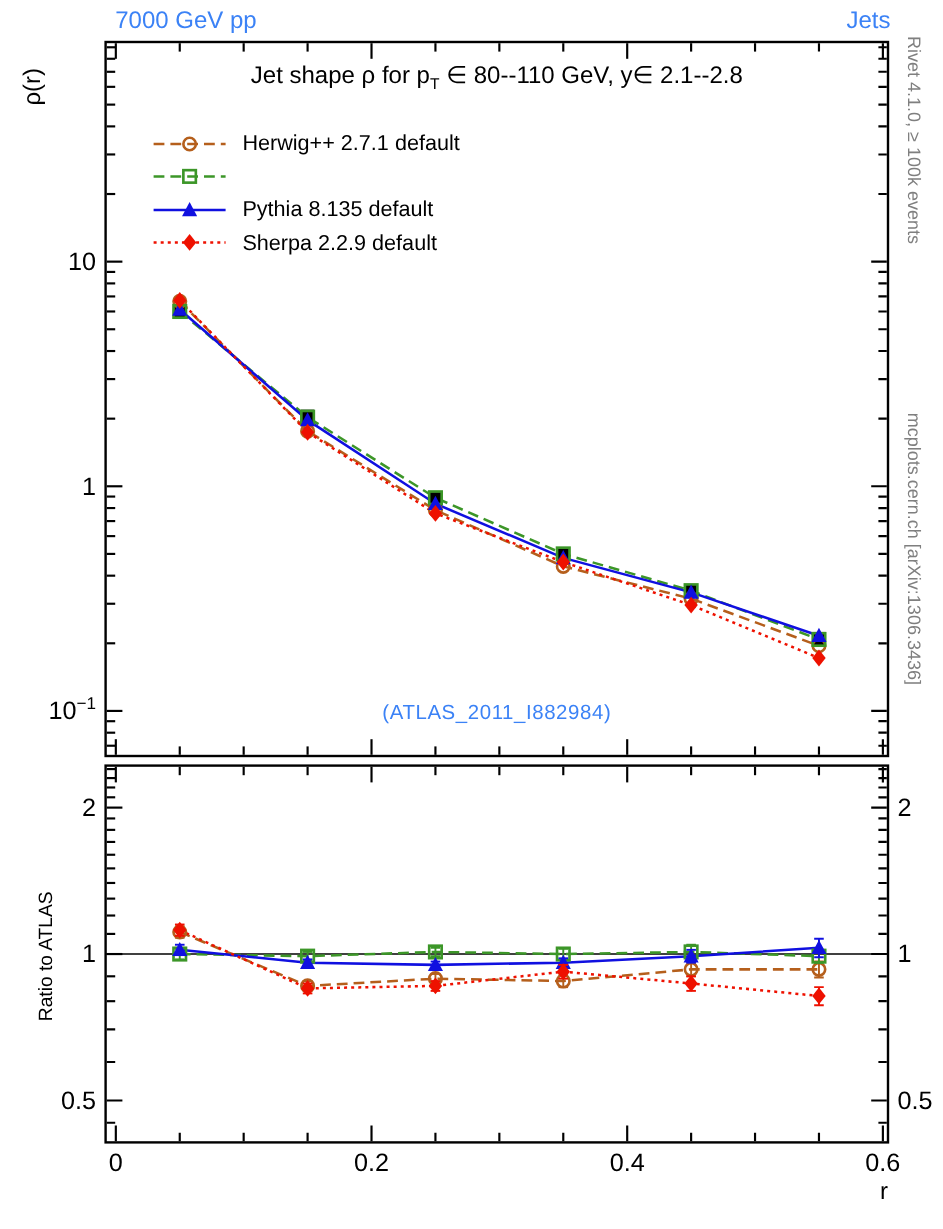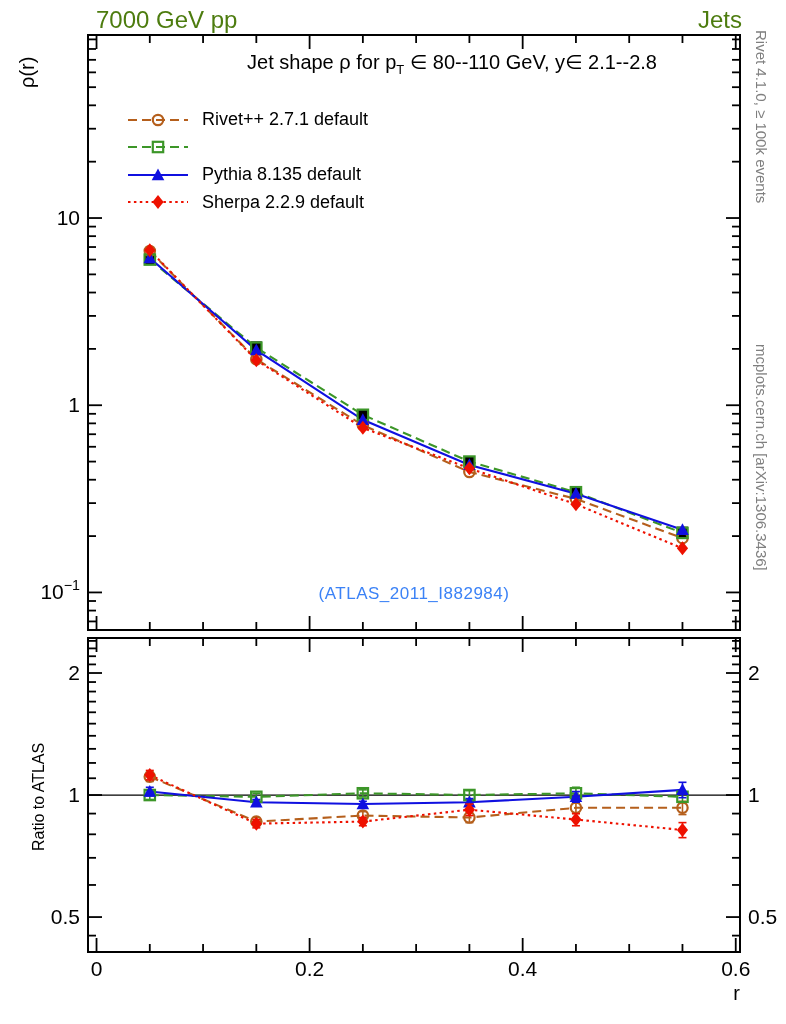--- a/index.html
+++ b/index.html
@@ -1,23 +1,23 @@
 <!DOCTYPE html>
 <html><head>
 <meta charset="utf-8">
 <style>
   html,body{margin:0;padding:0;background:#fff;}
   .page{position:relative;width:786px;height:1024px;background:#ffffff;
         font-family:"Liberation Sans","DejaVu Sans",sans-serif;color:#000;overflow:hidden;}
   .page > div{position:absolute;}
   svg#chart{position:absolute;left:0;top:0;}
-  .hdr{font-size:24px;color:#4d7c0f;white-space:nowrap;}
+  .hdr{font-size:20px;color:#3b82f6;white-space:nowrap;}
   .hdr-left{left:96px;top:6px;}
   .hdr-right{right:44px;top:6px;}
-  .title{left:88px;top:50px;width:652px;text-align:center;font-size:20px;white-space:nowrap;margin-left:38px;}
+  .title{left:88px;top:50px;width:652px;text-align:center;font-size:20px;white-space:nowrap;}
   .title sub{font-size:13px;}
   .ylab{left:16px;top:88px;transform:rotate(-90deg);transform-origin:0 0;font-size:20px;white-space:nowrap;}
   .ratiolab{left:30px;top:851px;transform:rotate(-90deg);transform-origin:0 0;font-size:16px;white-space:nowrap;}
   .xlab{left:700px;top:982px;width:40px;text-align:right;font-size:20px;}
   .watermark{left:88px;top:584px;width:652px;text-align:center;font-size:17px;color:#3b82f6;letter-spacing:0.5px;}
   .side{font-size:15px;line-height:15px;color:#7f7f7f;transform:rotate(90deg);transform-origin:0 0;white-space:nowrap;}
   .side-top{left:769px;top:30px;}
   .side-bot{left:769px;top:344px;}
   .legend{left:126px;top:106px;}
   .legend-row{display:flex;align-items:center;height:27.5px;}
@@ -375,21 +375,21 @@
   <div class="title"><span>Jet shape ρ for p</span><sub>T</sub><span> ∈ 80--110 GeV, y∈ 2.1--2.8</span></div>
 
   <div class="legend" id="legend">
       <div class="legend-row">
         <svg width="64" height="22">
           <line x1="2" y1="11" x2="62" y2="11" stroke="#b55f1c" stroke-width="2.1" stroke-dasharray="9,5"></line>
           <g>
             <circle cx="32" cy="11" r="5.2" fill="none" stroke="#b55f1c" stroke-width="2.2"></circle>
           </g>
         </svg>
-        <span class="legend-label">Rivet++ 2.7.1 default</span>
+        <span class="legend-label">Herwig++ 2.7.1 default</span>
       </div>
       <div class="legend-row">
         <svg width="64" height="22">
           <line x1="2" y1="11" x2="62" y2="11" stroke="#3c9628" stroke-width="2.1" stroke-dasharray="9,5"></line>
           <g>
             <rect x="26.8" y="5.8" width="10.4" height="10.4" fill="none" stroke="#3c9628" stroke-width="2.2"></rect>
           </g>
         </svg>
       </div>
       <div class="legend-row">

